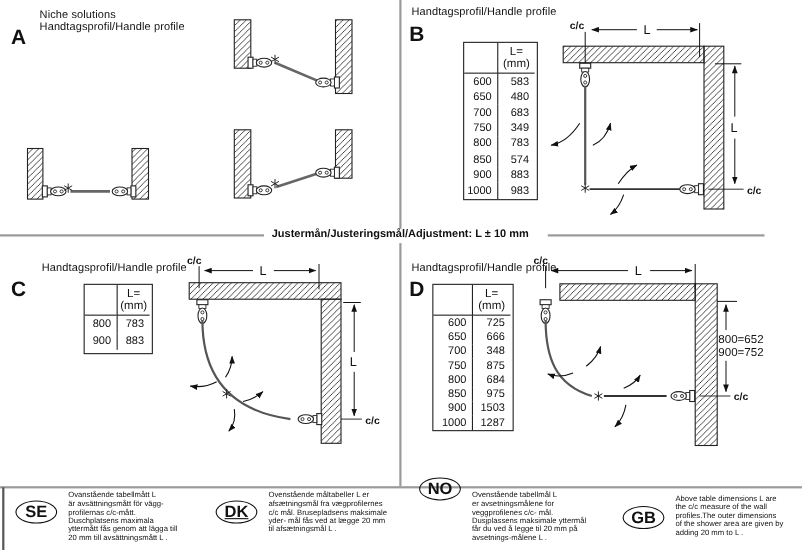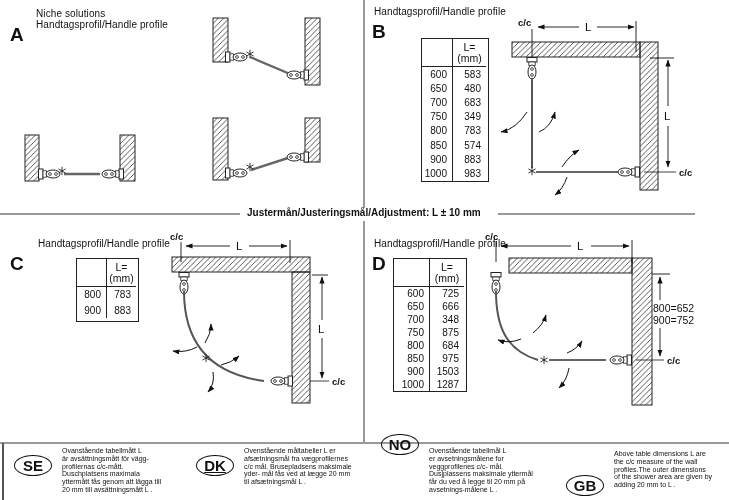--- a/index.html
+++ b/index.html
@@ -280,20 +280,20 @@
 til afsætningsmål L .</div>
 
   <div class="badge" style="left:381px;top:434px;">NO</div>
   <div class="note-text" style="left:429px;top:447px;">Ovenstående tabellmål L
 er avsetningsmålene for
 veggprofilenes c/c- mål.
 Dusjplassens maksimale yttermål
 får du ved å legge til 20 mm på
 avsetnings-målene L .</div>
 
-  <div class="badge" style="left:566px;top:475px;">GB</div>
+  <div class="badge" style="left:566px;top:460px;">GB</div>
   <div class="note-text" style="left:614px;top:450px;">Above table dimensions L are
 the c/c measure of the wall
 profiles.The outer dimensions
 of the shower area are given by
 adding 20 mm to L .</div>
 
 </div>
 
 </body></html>

